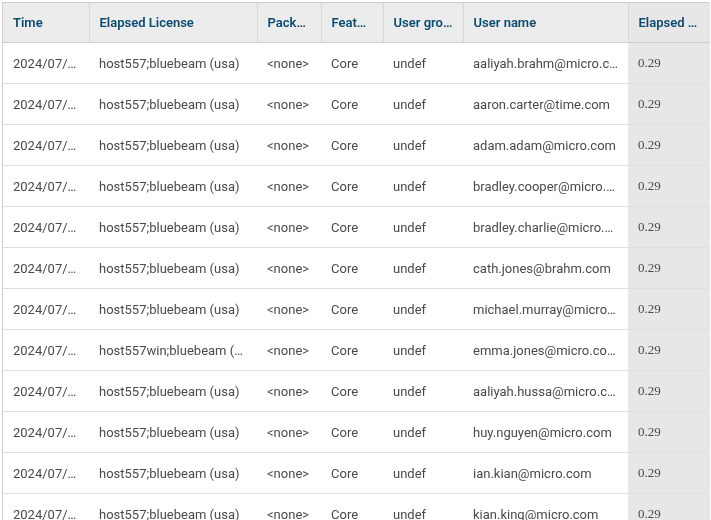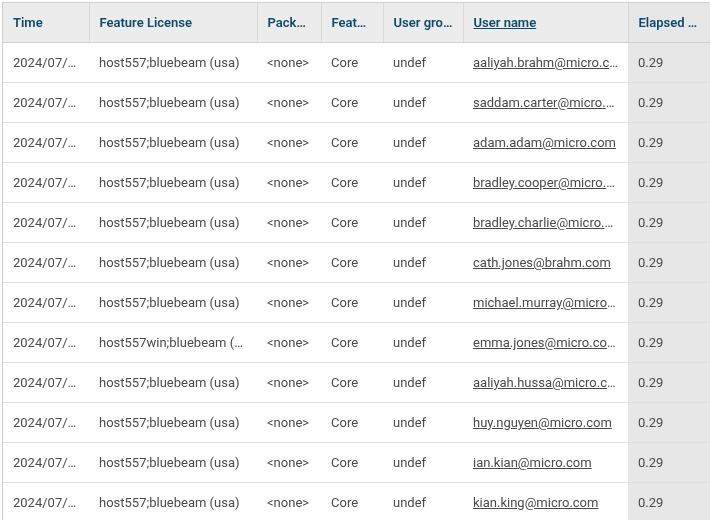--- a/index.html
+++ b/index.html
@@ -8,33 +8,33 @@
     table { border-collapse: collapse; width: 100%; table-layout: fixed; }
     th, td { padding: 12px 10px; text-align: left; border-bottom: 1px solid #e0e0e0; white-space: nowrap; overflow: hidden; text-overflow: ellipsis; }
     th { background: #ececec; font-weight: 600; color: #0c4a6e; border-bottom: 1px solid #cfcfcf; border-right: 1px solid #d8d8d8; }
     th:last-child { border-right: none; }
     tbody tr:last-child td { border-bottom: none; }
     .col-time { width: 86px; }
     .col-vendor { width: 168px; }
     .col-package { width: 64px; margin-top: 15px; }
     .col-feature { width: 62px; }
     .col-usergroup { width: 80px; margin-left: 32px; }
-    .col-username { width: 165px; text-decoration: underline; }
+    .col-username { width: 165px; }
     .col-elapsed { width: 82px; background: #e7e7e7; }
-    td.col-elapsed { background: #e7e7e7; }
+    td.col-elapsed { background: #e7e7e7; font-family: Liberation Serif, serif; }
   </style>
 </head>
 <body>
 
 <div class="table-wrap">
   <table>
     <thead>
       <tr>
         <th class="col-time">Time</th>
-        <th class="col-vendor">Feature License</th>
+        <th class="col-vendor">Elapsed License</th>
         <th class="col-package">Package</th>
         <th class="col-feature">Feature</th>
         <th class="col-usergroup">User group</th>
         <th class="col-username">User name</th>
         <th class="col-elapsed">Elapsed time</th>
       </tr>
     </thead>
     <tbody id="tbody">
         <tr>
           <td class="col-time">2024/07/04</td>
@@ -44,21 +44,21 @@
           <td class="col-usergroup">undef</td>
           <td class="col-username">aaliyah.brahm@micro.com</td>
           <td class="col-elapsed">0.29</td>
         </tr>
         <tr>
           <td class="col-time">2024/07/04</td>
           <td class="col-vendor">host557;bluebeam (usa)</td>
           <td class="col-package">&lt;none&gt;</td>
           <td class="col-feature">Core</td>
           <td class="col-usergroup">undef</td>
-          <td class="col-username">saddam.carter@micro.com</td>
+          <td class="col-username">aaron.carter@time.com</td>
           <td class="col-elapsed">0.29</td>
         </tr>
         <tr>
           <td class="col-time">2024/07/04</td>
           <td class="col-vendor">host557;bluebeam (usa)</td>
           <td class="col-package">&lt;none&gt;</td>
           <td class="col-feature">Core</td>
           <td class="col-usergroup">undef</td>
           <td class="col-username">adam.adam@micro.com</td>
           <td class="col-elapsed">0.29</td>

